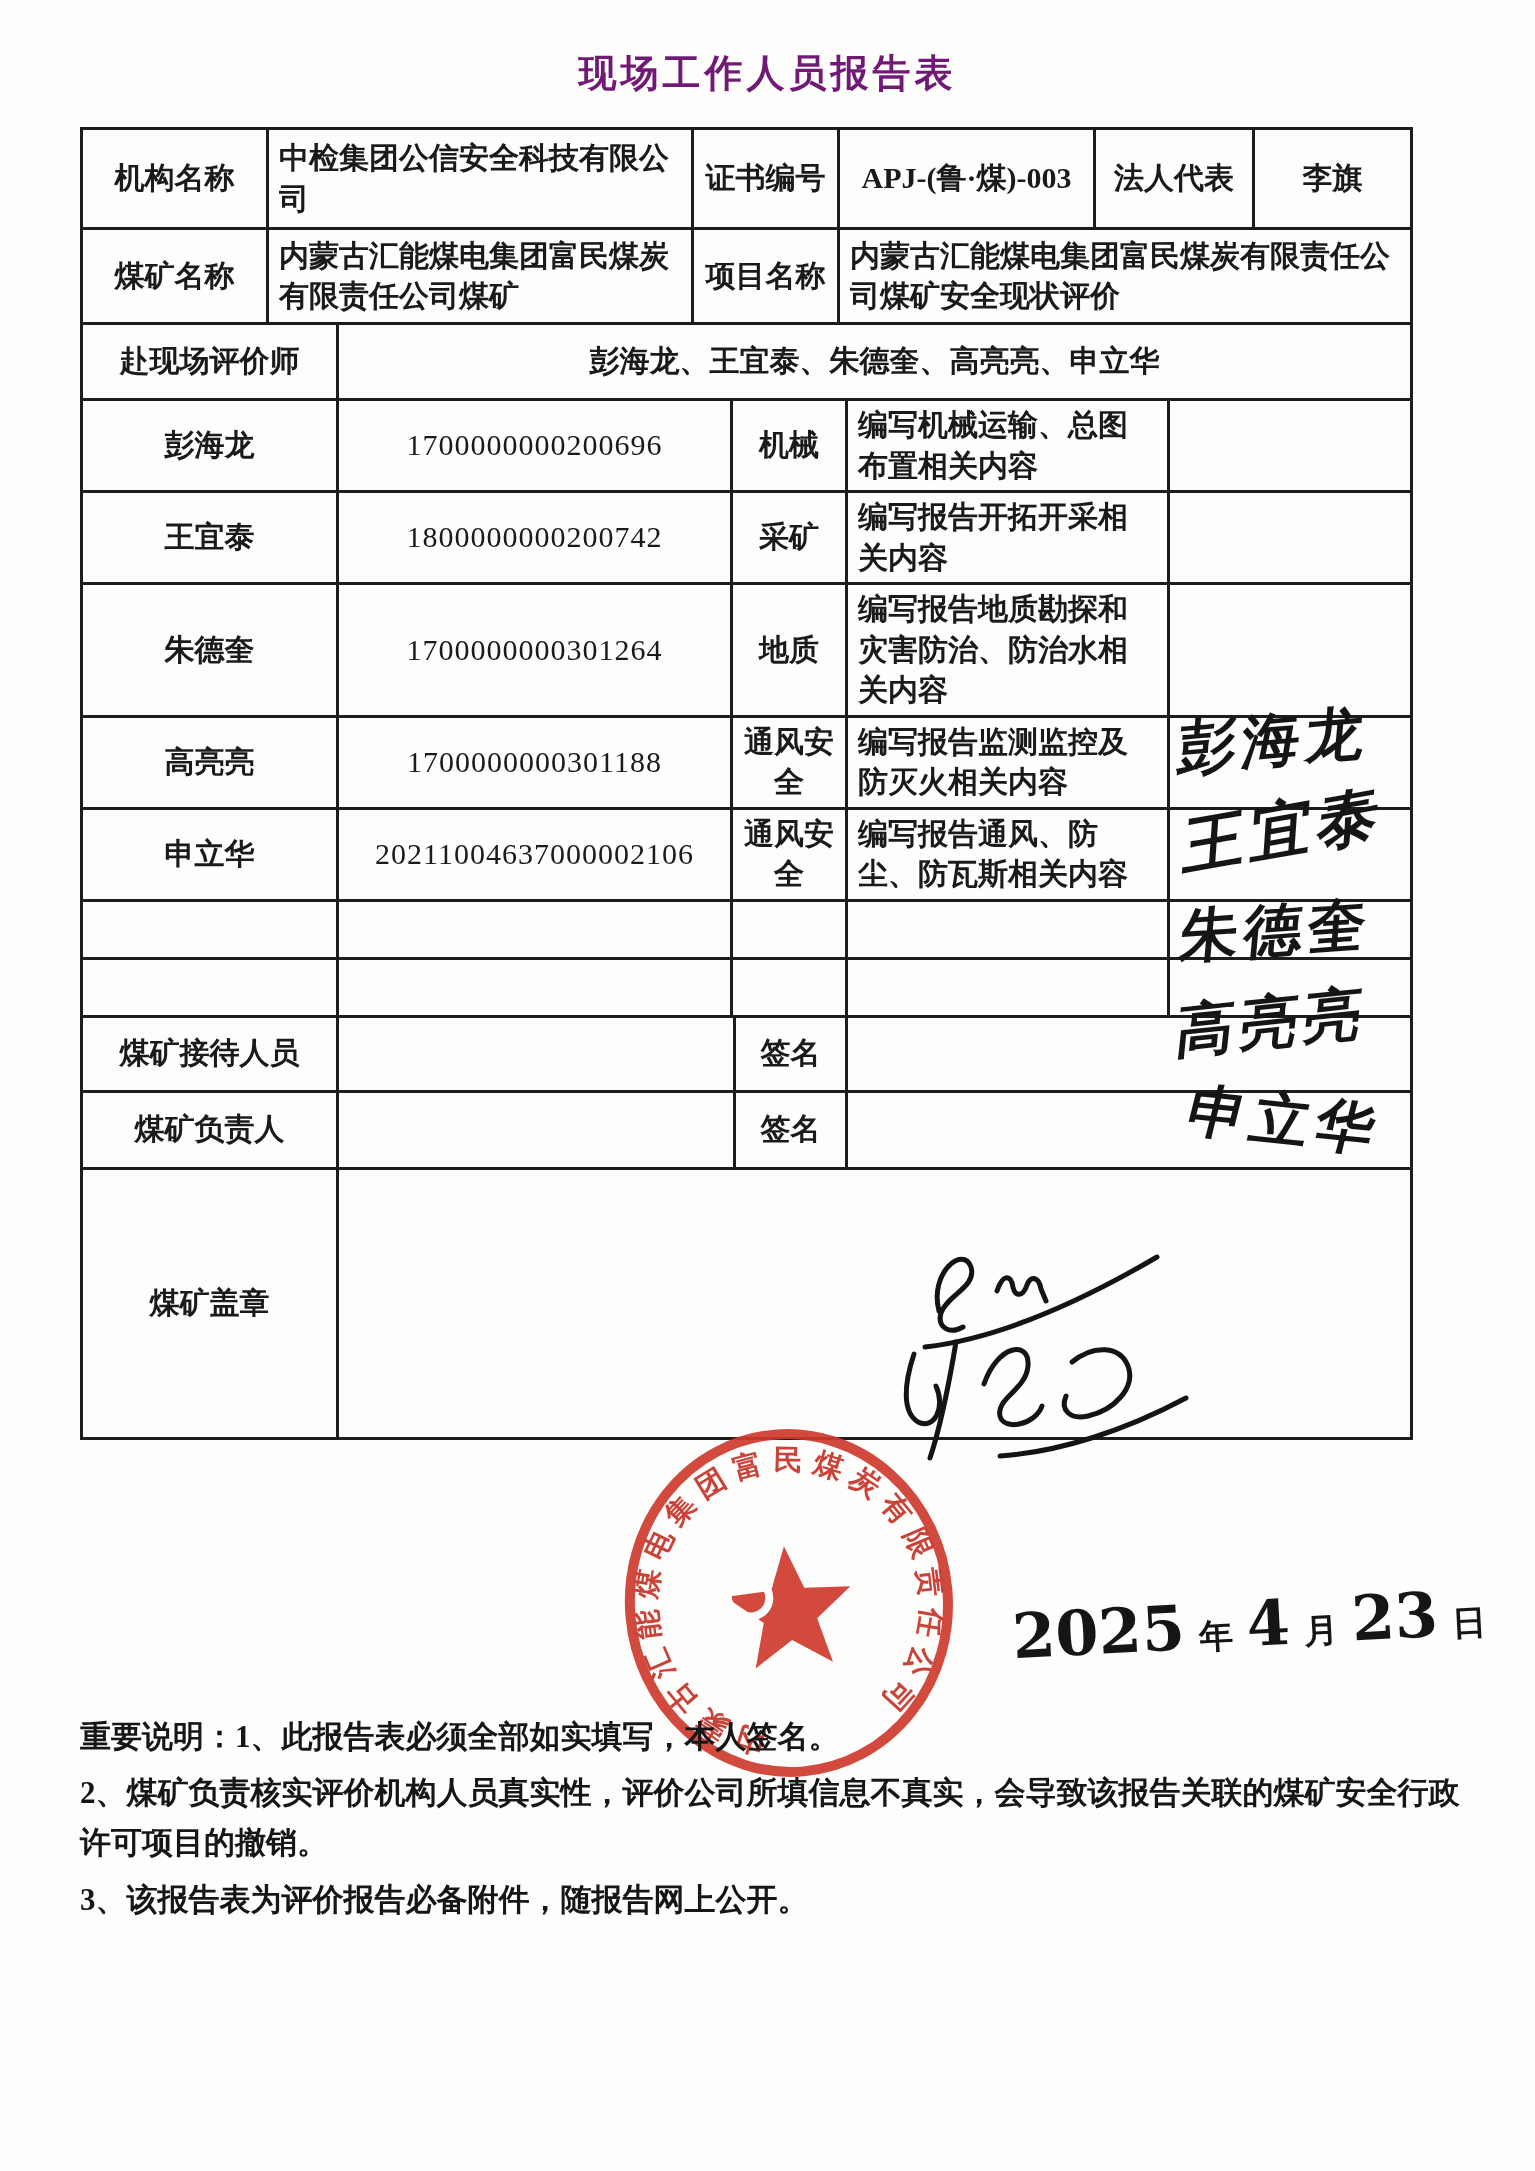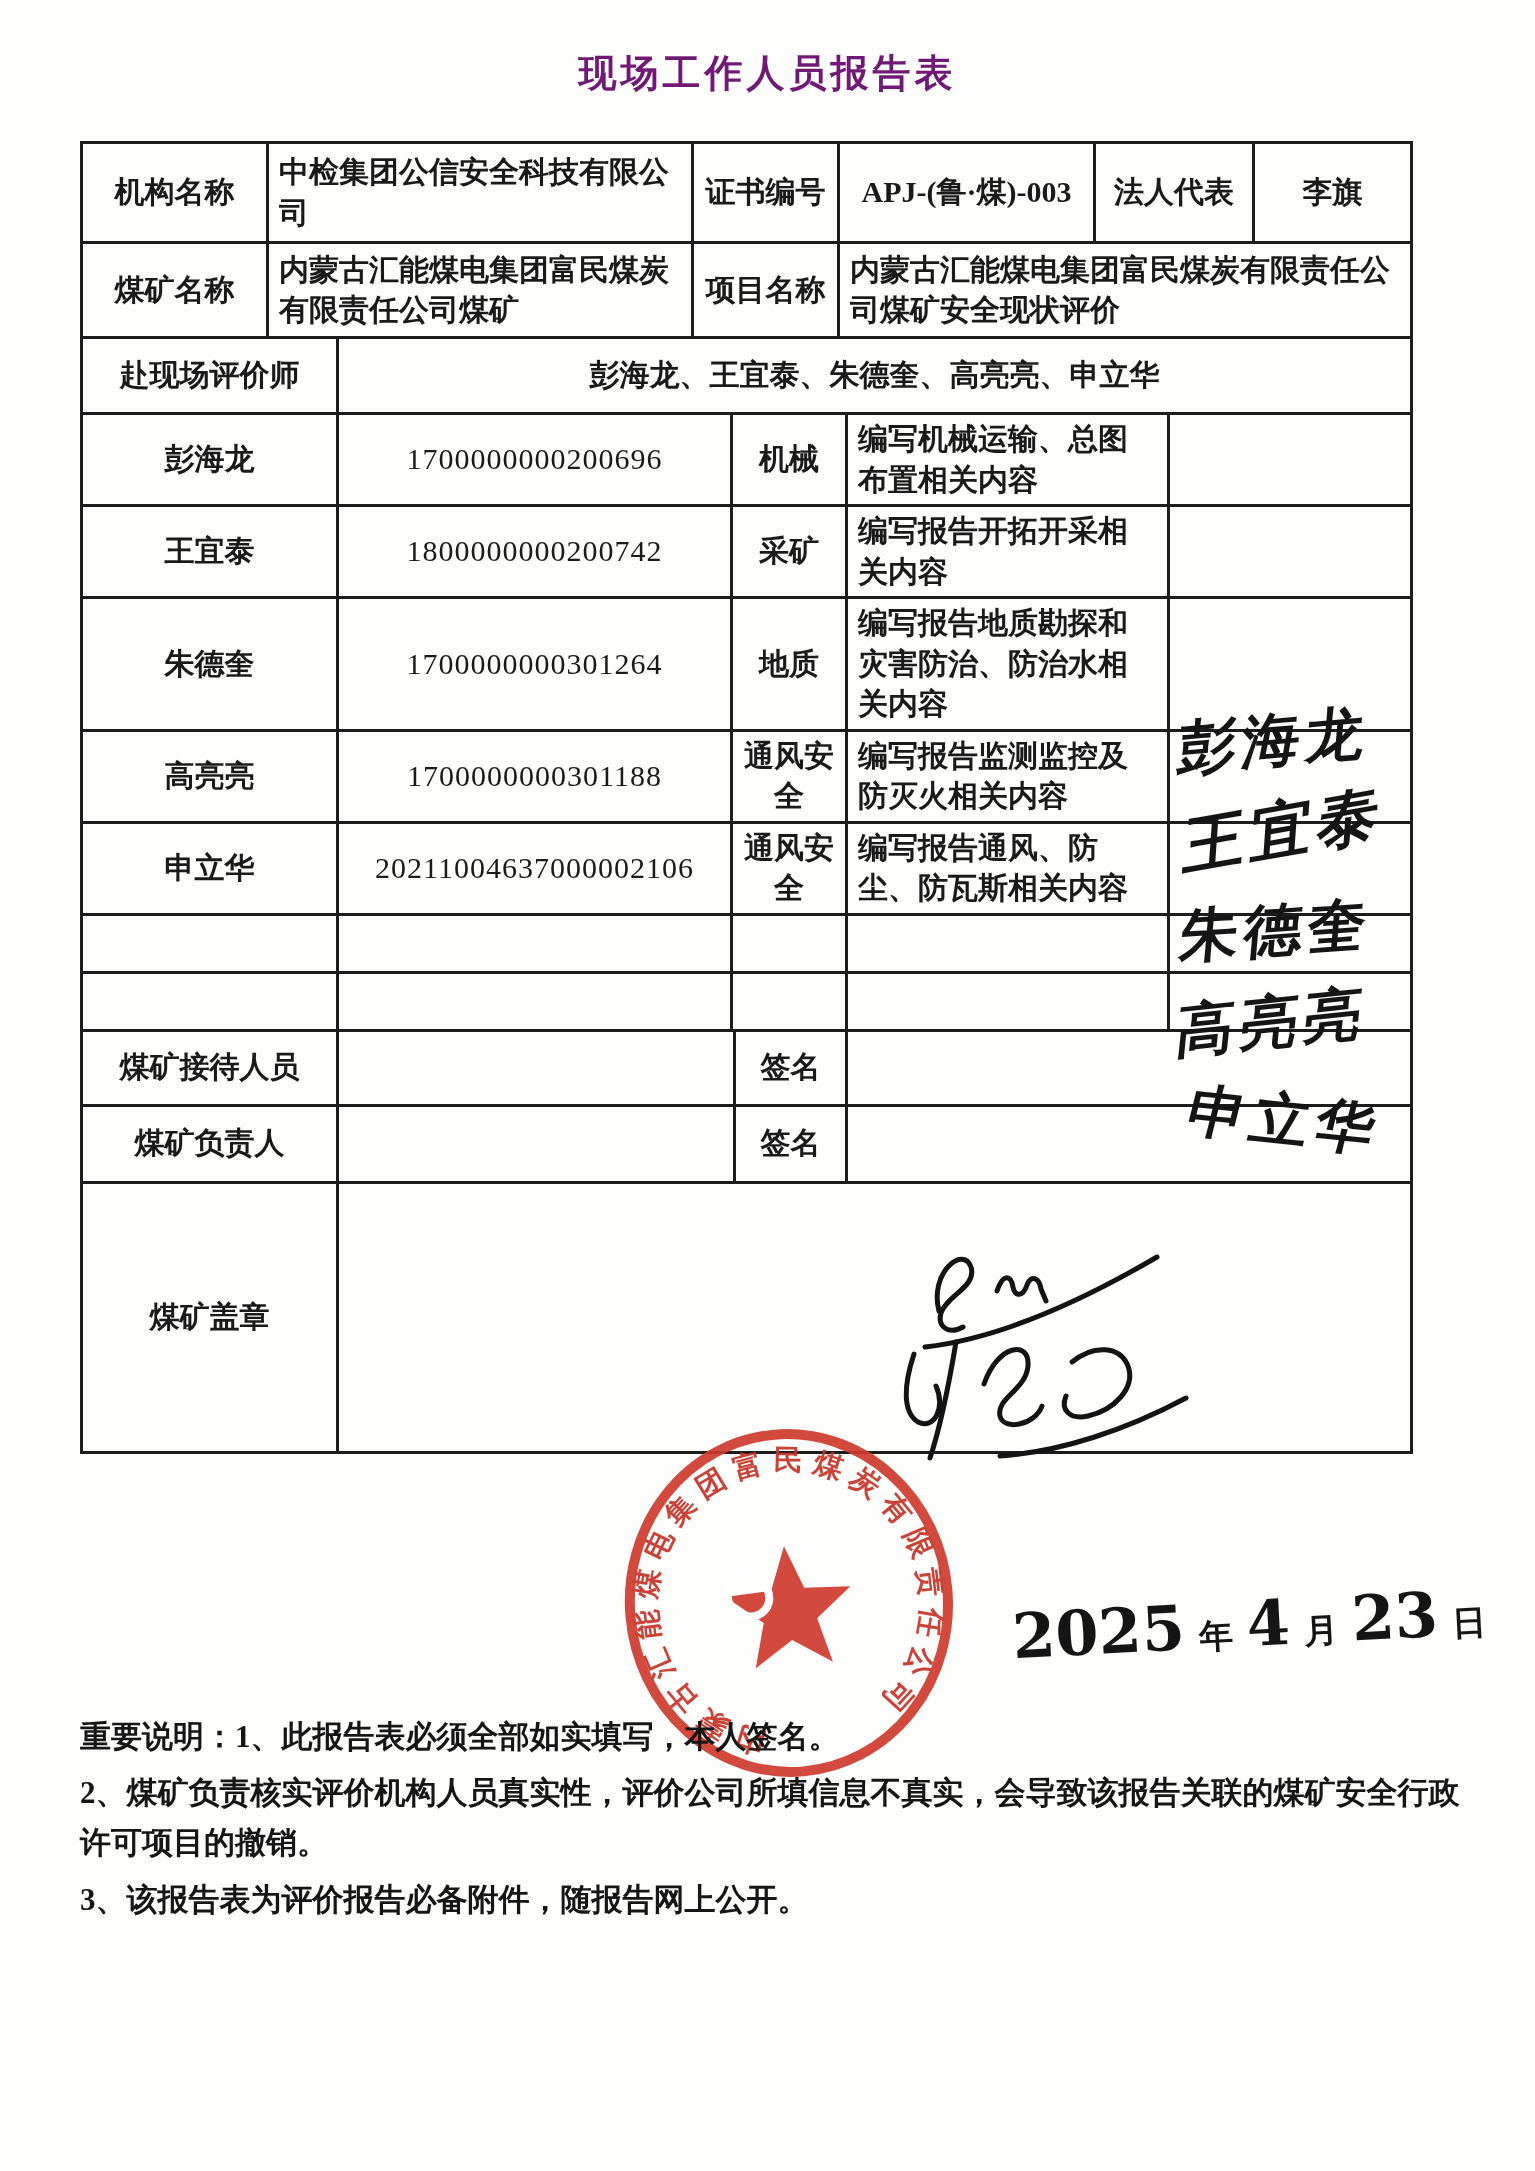--- a/index.html
+++ b/index.html
@@ -6,21 +6,21 @@
   .page {
     position:relative; width:1535px; height:2171px; background:#fdfdfc;
     font-family:"Liberation Serif","DejaVu Serif",serif; color:#1a1a1a;
     overflow:hidden; margin:0 auto;
   }
   .doc-title {
     position:absolute; top:48px; left:0; width:100%; text-align:center;
     font-family:"DejaVu Sans","Liberation Sans",sans-serif;
     font-size:38px; font-weight:bold; letter-spacing:4px; color:#701a75;
   }
-  .tables { position:absolute; left:80px; top:141px; width:1330px; }
+  .tables { position:absolute; left:80px; top:127px; width:1330px; }
   table.tbl { border-collapse:collapse; table-layout:fixed; width:1330px; }
   table.tbl + table.tbl { margin-top:-3px; }
   .tbl td {
     border:3px solid #1d1d1d; padding:4px 10px; font-size:30px; font-weight:bold;
     text-align:center; vertical-align:middle; line-height:1.35; overflow:hidden;
   }
   .tbl td.l { text-align:left; }
   .tbl td.num { font-weight:normal; font-family:"Liberation Serif",serif; letter-spacing:1px; }
   .tbl td.tight { padding:4px 6px; }
   

